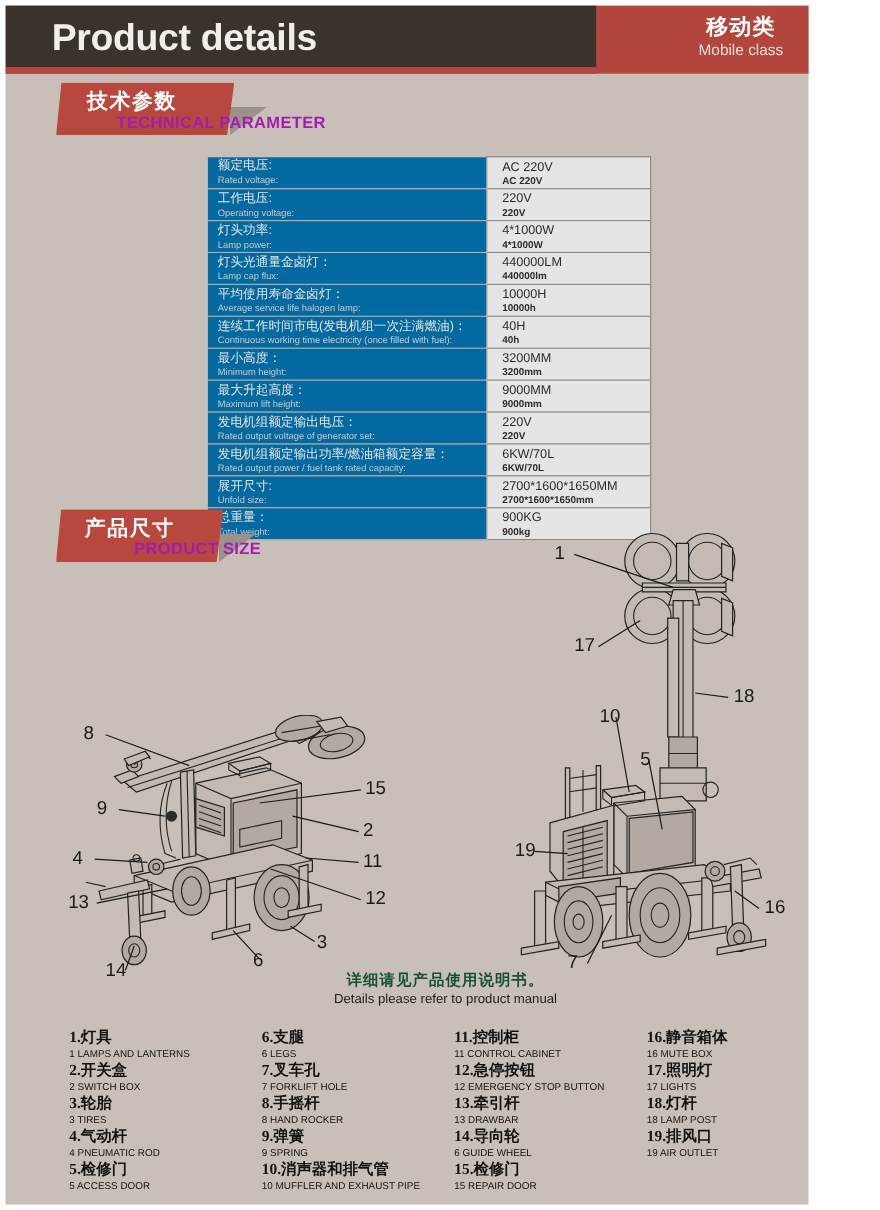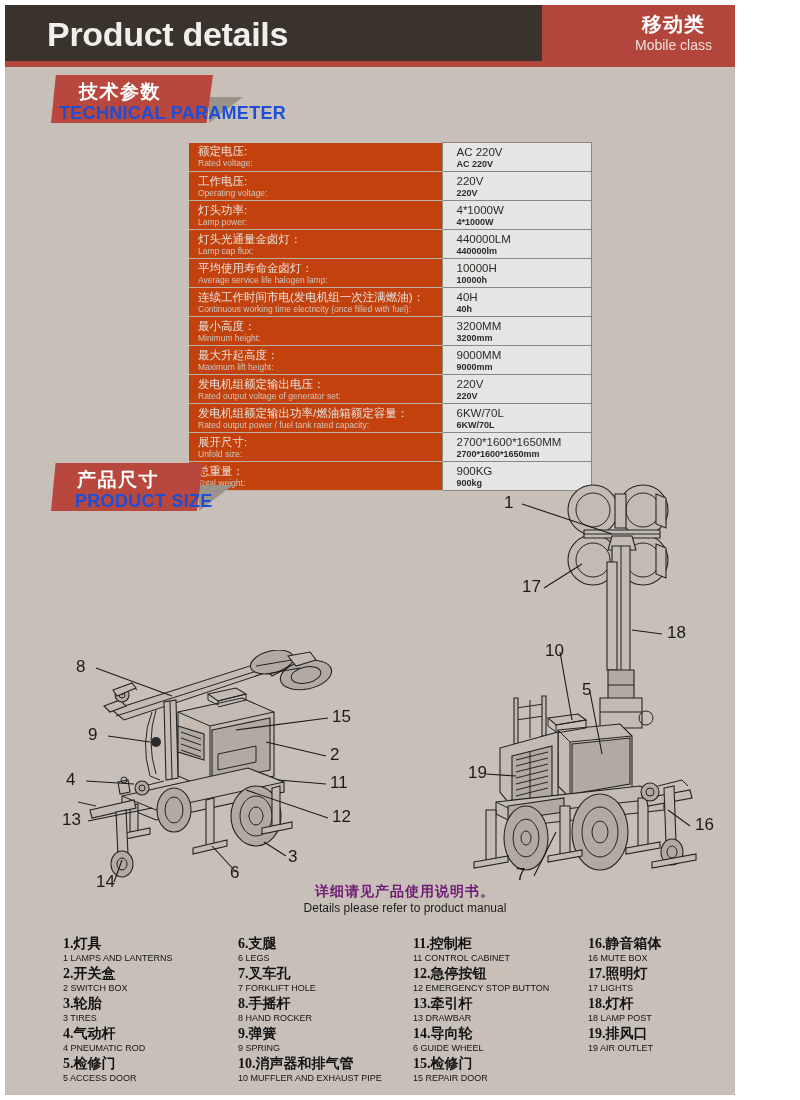--- a/index.html
+++ b/index.html
@@ -109,25 +109,26 @@
     top: 4px;
     color: #ffffff;
     font-size: 19px;
     font-weight: bold;
     letter-spacing: 1.5px;
     white-space: nowrap;
   }
   .banner-en {
     position: absolute;
     top: 28px;
-    color: #1d4ed8;
-    font-size: 18px;
+    color: #a21caf;
+    font-size: 15px;
     font-weight: bold;
     letter-spacing: 0.3px;
     white-space: nowrap;
+    margin-left: 47px;
   }
 
   #banner-tech { left: 46px; top: 70px; width: 162px; }
   #banner-tech .banner-shape { width: 162px; }
   #banner-tech .banner-shadow { left: 158px; }
   #banner-tech .banner-cn { left: 28px; text-align: center; }
   #banner-tech .banner-en { left: 8px; }
 
   #banner-size { left: 46px; top: 458px; width: 152px; }
   #banner-size .banner-shape { width: 152px; }
@@ -144,21 +145,21 @@
     border-collapse: collapse;
     table-layout: fixed;
   }
   #spec-table td {
     padding: 0;
     vertical-align: middle;
     height: 29px;
   }
   .cell-label {
     width: 253px;
-    background: #c2410c;
+    background: #0369a1;
     border-bottom: 1px solid #b9b1a9;
     padding-left: 9px !important;
     box-sizing: border-box;
   }
   .cell-value {
     width: 149px;
     background: #e5e5e5;
     border-bottom: 1px solid #8e8view;
     border-bottom: 1px solid #8e867e;
     border-left: 1px solid #8e867e;
@@ -217,21 +218,21 @@
   
   #manual-note {
     position: absolute;
     left: 180px;
     top: 878px;
     width: 440px;
     text-align: center;
   }
   #manual-note .note-cn {
     display: block;
-    color: #701a75;
+    color: #14532d;
     font-size: 14px;
     font-weight: bold;
     font-family: "Liberation Serif", "DejaVu Serif", serif;
     letter-spacing: 1px;
     line-height: 18px;
   }
   #manual-note .note-en {
     display: block;
     color: #1c1c1c;
     font-size: 12px;

